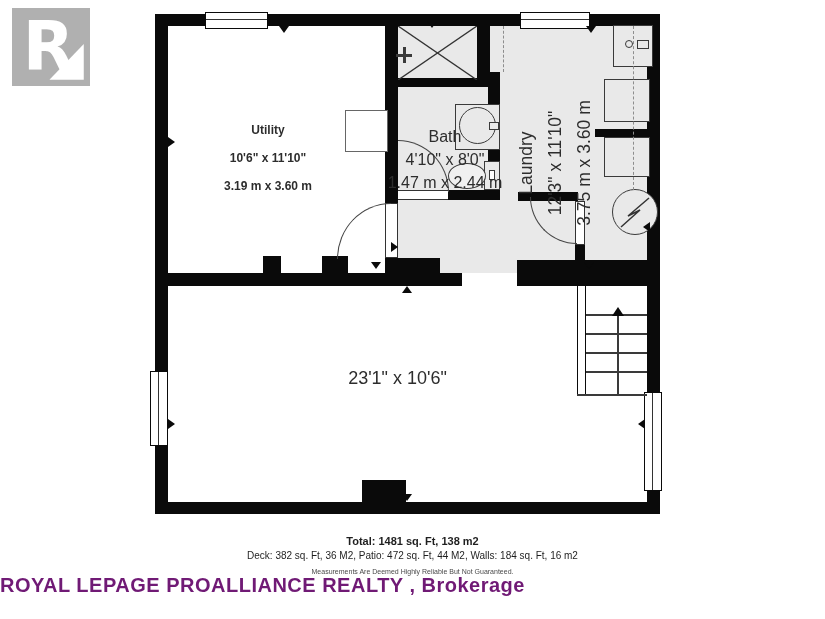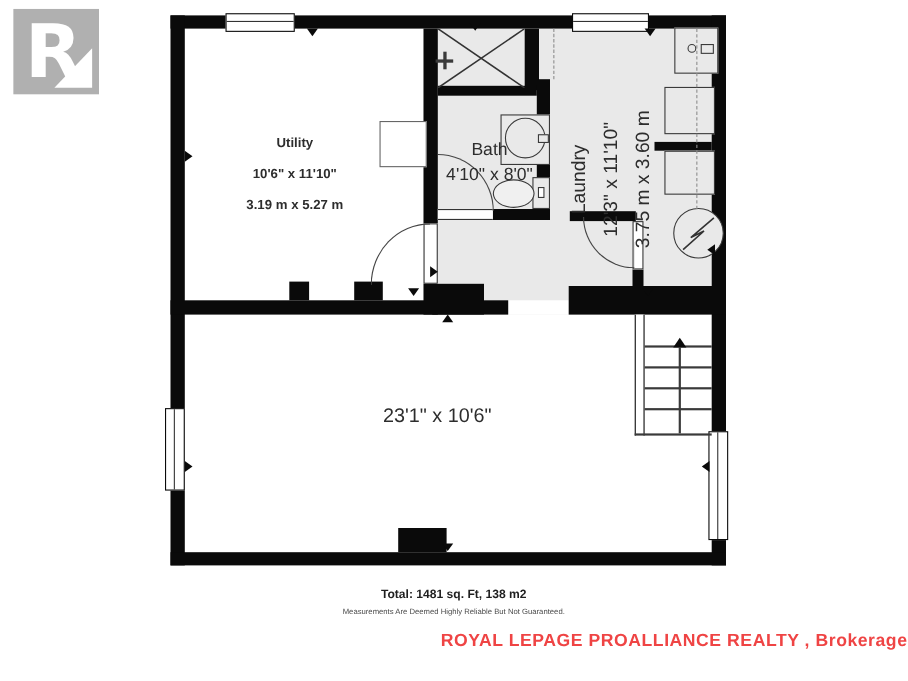--- a/index.html
+++ b/index.html
@@ -34,22 +34,22 @@
   .room-label div{white-space:nowrap;}
   .lbl-utility{left:173px;top:116px;width:190px;font-size:12px;line-height:28px;font-weight:bold;}
   .lbl-bath{left:357px;top:98px;width:176px;font-size:16px;line-height:23px;margin-top:27px;}
   .lbl-laundry{left:467px;top:118px;width:180px;height:90px;font-size:17.5px;line-height:29px;
                transform:rotate(-90deg);}
   .lbl-rec{left:280px;top:364px;width:235px;font-size:18px;line-height:28px;}
   
   .summary{position:absolute;left:0;top:534px;width:825px;text-align:center;color:#1f1f1f;z-index:3;}
   .sum-total{font-size:11px;font-weight:bold;line-height:15px;}
   .sum-line{font-size:10px;line-height:14.5px;}
-  .watermark{position:absolute;left:0;top:574px;width:825px;text-align:right;font-size:16px;
-             font-weight:bold;color:#ef4444;letter-spacing:.5px;z-index:2;}
+  .watermark{position:absolute;left:0;top:574px;width:825px;text-align:left;font-size:20px;
+             font-weight:bold;color:#701a75;letter-spacing:.5px;z-index:2;}
   .disclaimer{font-size:7px;color:#4a4a4a;margin-top:4px;}
 </style>
 </head>
 <body>
 
 <div class="stage">
 
   <div class="logo-box">
     <svg width="78" height="78" viewBox="0 0 100 100">
       <rect width="100" height="100" fill="#b0b0b0"></rect>
@@ -140,34 +140,36 @@
   <div class="marker m-down" style="left:402px;top:494px;"></div>
   <div class="marker m-right" style="left:168px;top:137px;"></div>
   <div class="marker m-right" style="left:168px;top:419px;"></div>
   <div class="marker m-left" style="left:638px;top:419px;"></div>
   <div class="marker m-left" style="left:643px;top:222px;"></div>
   <div class="marker m-right" style="left:391px;top:242px;"></div>
 
   <div class="room-label lbl-utility">
     <div>Utility</div>
     <div>10'6" x 11'10"</div>
-    <div>3.19 m x 5.27 m</div>
+    <div>3.19 m x 3.60 m</div>
   </div>
   <div class="room-label lbl-bath">
     <div>Bath</div>
     <div>4'10" x 8'0"</div>
+    <div>1.47 m x 2.44 m</div>
   </div>
   <div class="room-label lbl-laundry">
     <div>Laundry</div>
     <div>12'3" x 11'10"</div>
     <div>3.75 m x 3.60 m</div>
   </div>
   <div class="room-label lbl-rec">
     <div>23'1" x 10'6"</div>
   </div>
 
   <div class="watermark">ROYAL LEPAGE PROALLIANCE REALTY , Brokerage</div>
   <div class="summary">
     <div class="sum-total">Total: 1481 sq. Ft, 138 m2</div>
+    <div class="sum-line">Deck: 382 sq. Ft, 36 M2, Patio: 472 sq. Ft, 44 M2, Walls: 184 sq. Ft, 16 m2</div>
     <div class="disclaimer">Measurements Are Deemed Highly Reliable But Not Guaranteed.</div>
   </div>
 
 </div>
 
 </body></html>

